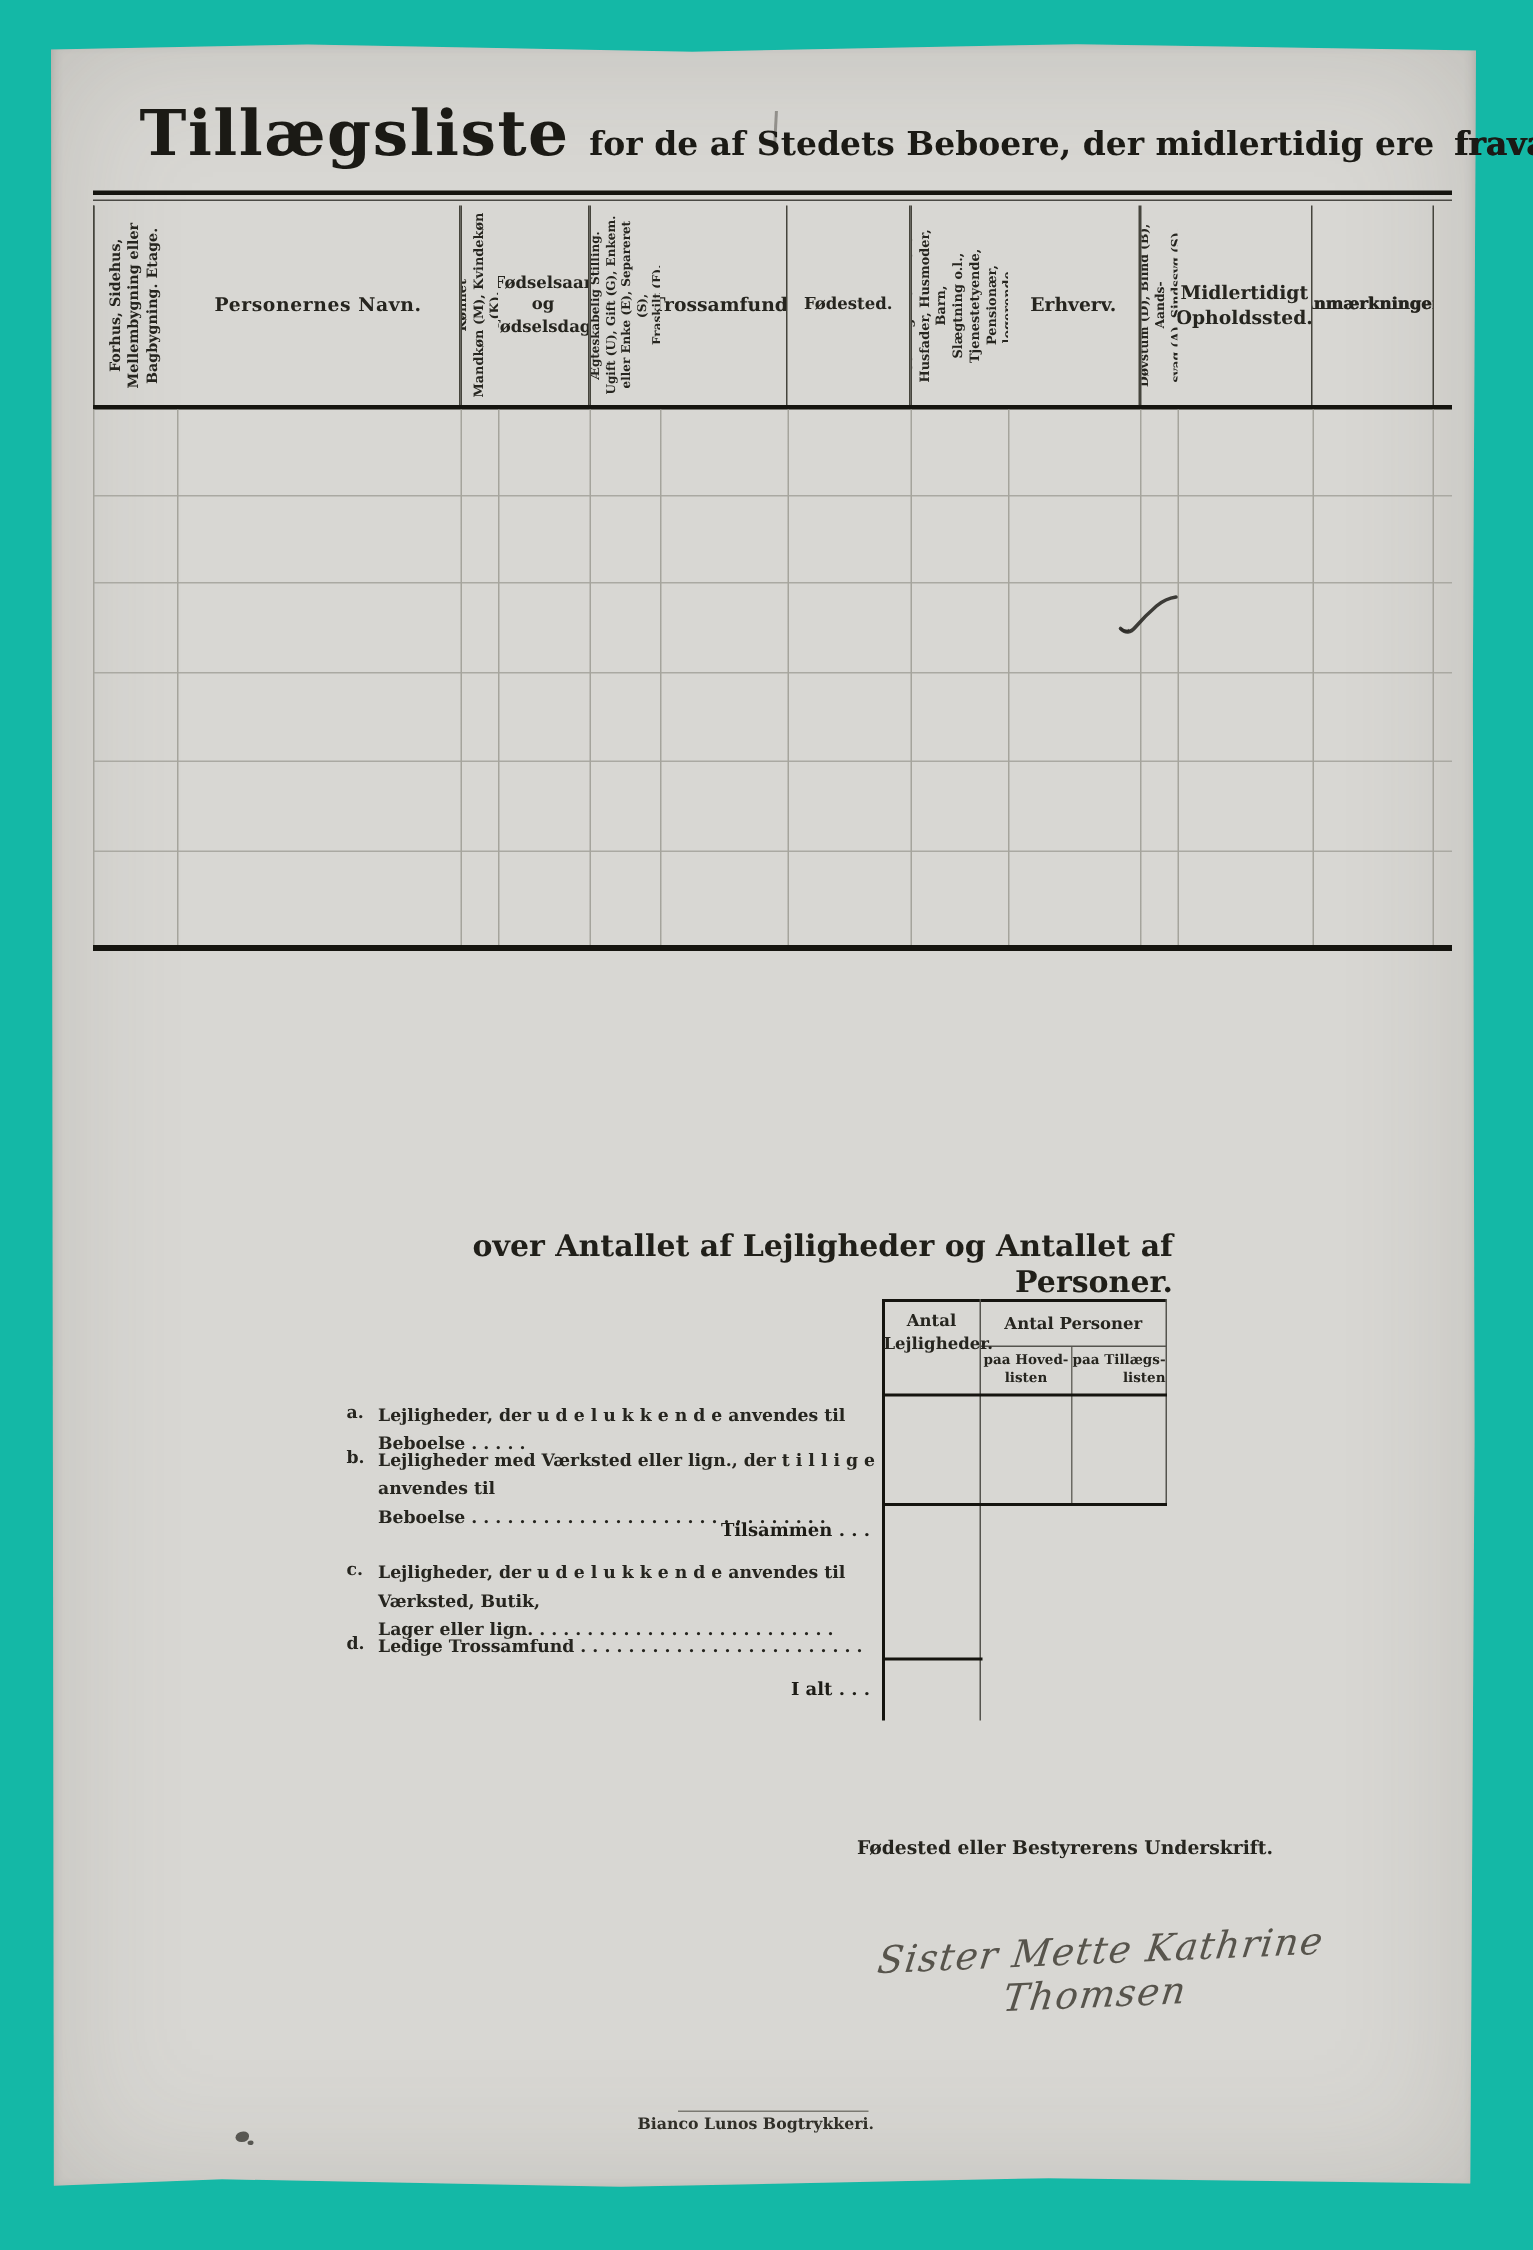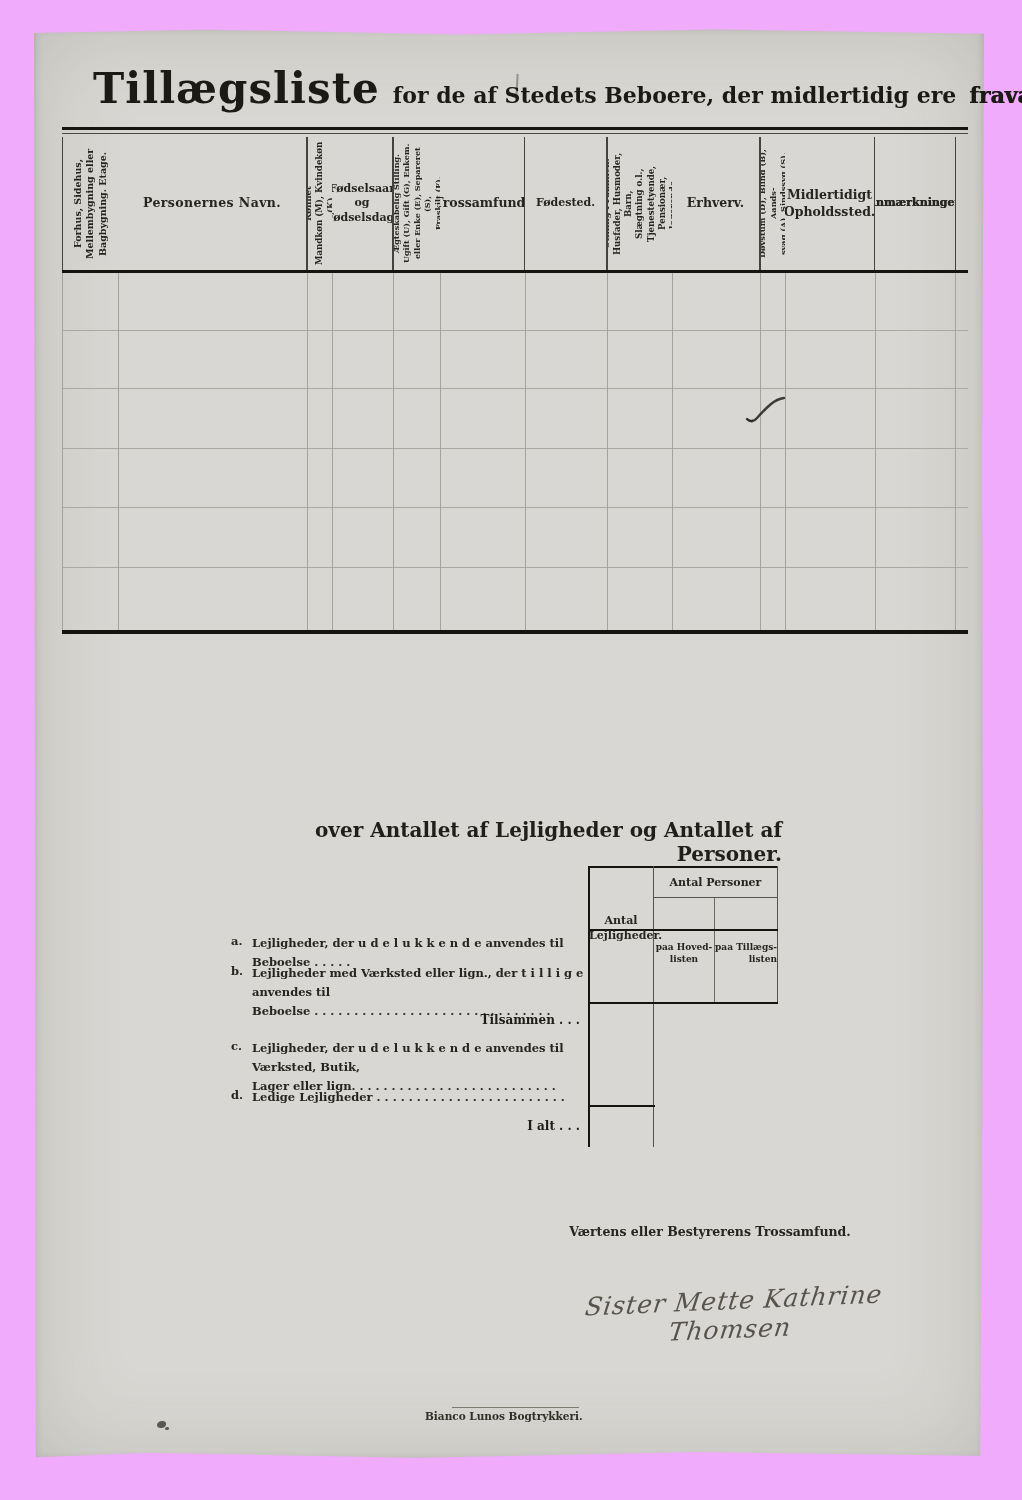--- a/index.html
+++ b/index.html
@@ -1,16 +1,16 @@
 <!DOCTYPE html>
 <html><head>
 <meta charset="utf-8">
 <style>
   html,body{margin:0;padding:0;background:#000;}
-  #screen{position:relative;width:1022px;height:1500px;background:#f0abfc;overflow:hidden;
+  #screen{position:relative;width:1022px;height:1500px;background:#14b8a6;overflow:hidden;
           font-family:"DejaVu Serif","Liberation Serif",serif;}
   .abs{position:absolute;}
   .paper{left:34px;top:28px;width:950px;height:1432px;background:#d8d7d3;
          clip-path:polygon(0 0.35%,18% 0.12%,45% 0.45%,72% 0.1%,100% 0.4%,99.78% 30%,99.9% 65%,99.6% 99.7%,70% 99.45%,40% 99.85%,12% 99.5%,0.2% 99.8%);
          box-shadow:inset 0 0 90px rgba(95,92,82,.20), inset 0 0 8px rgba(70,68,60,.28);}
   
   .title-line{left:93px;top:64px;width:880px;display:flex;align-items:baseline;gap:13px;white-space:nowrap;color:#1b1a15;}
   .t-main{font-size:42px;font-weight:700;letter-spacing:1px;}
   .t-sub{font-size:22px;font-weight:700;}
   .t-em{text-shadow:.6px 0 0 currentColor;}
@@ -36,21 +36,21 @@
       linear-gradient(#a5a49c,#a5a49c),
       linear-gradient(#aaa9a2,#aaa9a2),linear-gradient(#aaa9a2,#aaa9a2),linear-gradient(#aaa9a2,#aaa9a2),
       linear-gradient(#aaa9a2,#aaa9a2),linear-gradient(#aaa9a2,#aaa9a2);
     background-position:0 0,56px 0,245px 0,270px 0,331px 0,378px 0,463px 0,545px 0,610px 0,698px 0,723px 0,813px 0,893px 0,
       0 57px,0 115px,0 175px,0 234px,0 294px;
     background-size:1px 100%,1px 100%,1px 100%,1px 100%,1px 100%,1px 100%,1px 100%,1px 100%,1px 100%,1px 100%,1px 100%,1px 100%,1px 100%,
       100% 1px,100% 1px,100% 1px,100% 1px,100% 1px;}
   
   .sum-head{left:300px;top:770px;width:400px;text-align:center;font-size:27px;font-weight:700;letter-spacing:1.5px;color:#1c1b16;}
   .sum-sub{left:222px;top:818px;width:560px;text-align:right;font-size:20px;font-weight:700;color:#201f19;}
-  .pre{white-space:pre-line;margin-top:40px;}
+  .pre{white-space:pre-line;}
   .sum-th{font-weight:700;color:#26251f;text-align:center;line-height:1.35;}
   .list-letter{font-size:11.5px;font-weight:700;color:#26251f;}
   .list-text{font-size:11.5px;font-weight:700;color:#26251f;line-height:19px;white-space:pre-line;}
   .sum-right{width:200px;text-align:right;font-size:12px;font-weight:700;color:#1d1c16;}
   
   .sig-caption{left:560px;top:1224px;width:300px;text-align:center;font-size:12.5px;font-weight:700;color:#26251f;}
   .sig-name{left:552px;top:1286px;width:360px;text-align:center;font-style:italic;font-size:25px;color:#57544c;
             transform:rotate(-2.5deg) skewX(-10deg);letter-spacing:1px;}
   .printer{left:425px;top:1410px;width:180px;font-size:10.5px;font-weight:700;color:#302f28;}
   .smudge{background:#3a3833;border-radius:60% 40% 55% 45%;opacity:.8;}
@@ -138,24 +138,24 @@
   <div class="abs list-letter" style="left:231px;top:934px;">a.</div>
   <div class="abs list-text" style="left:252px;top:934px;width:330px;">Lejligheder, der  u d e l u k k e n d e  anvendes til Beboelse . . . . .</div>
   <div class="abs list-letter" style="left:231px;top:964px;">b.</div>
   <div class="abs list-text" style="left:252px;top:964px;width:332px;">Lejligheder med Værksted eller lign., der  t i l l i g e  anvendes til
 Beboelse . . . . . . . . . . . . . . . . . . . . . . . . . . . . . .</div>
   <div class="abs sum-right" style="left:380px;top:1013px;">Tilsammen . . .</div>
   <div class="abs list-letter" style="left:231px;top:1039px;">c.</div>
   <div class="abs list-text" style="left:252px;top:1039px;width:332px;">Lejligheder, der  u d e l u k k e n d e  anvendes til Værksted, Butik,
 Lager eller lign.  . . . . . . . . . . . . . . . . . . . . . . . . .</div>
   <div class="abs list-letter" style="left:231px;top:1088px;">d.</div>
-  <div class="abs list-text" style="left:252px;top:1088px;width:332px;">Ledige Lejligheder . . . . . . . . . . . . . . . . . . . . . . . .</div>
+  <div class="abs list-text" style="left:252px;top:1088px;width:332px;">Ledige Trossamfund . . . . . . . . . . . . . . . . . . . . . . . .</div>
   <div class="abs sum-right" style="left:380px;top:1119px;">I alt . . .</div>
 
-  <div class="abs sig-caption">Værtens eller Bestyrerens Trossamfund.</div>
+  <div class="abs sig-caption">Fødested eller Bestyrerens Underskrift.</div>
   <div class="abs sig-name">Sister Mette Kathrine Thomsen</div>
 
   <div class="abs" style="left:452px;top:1407px;width:127px;height:1px;background:#7a7972;"></div>
   <div class="abs printer">Bianco Lunos Bogtrykkeri.</div>
 
   <div class="abs smudge" style="left:157px;top:1421px;width:9px;height:7px;"></div>
   <div class="abs smudge" style="left:165px;top:1427px;width:4px;height:3px;"></div>
 </div>
 
 </body></html>

